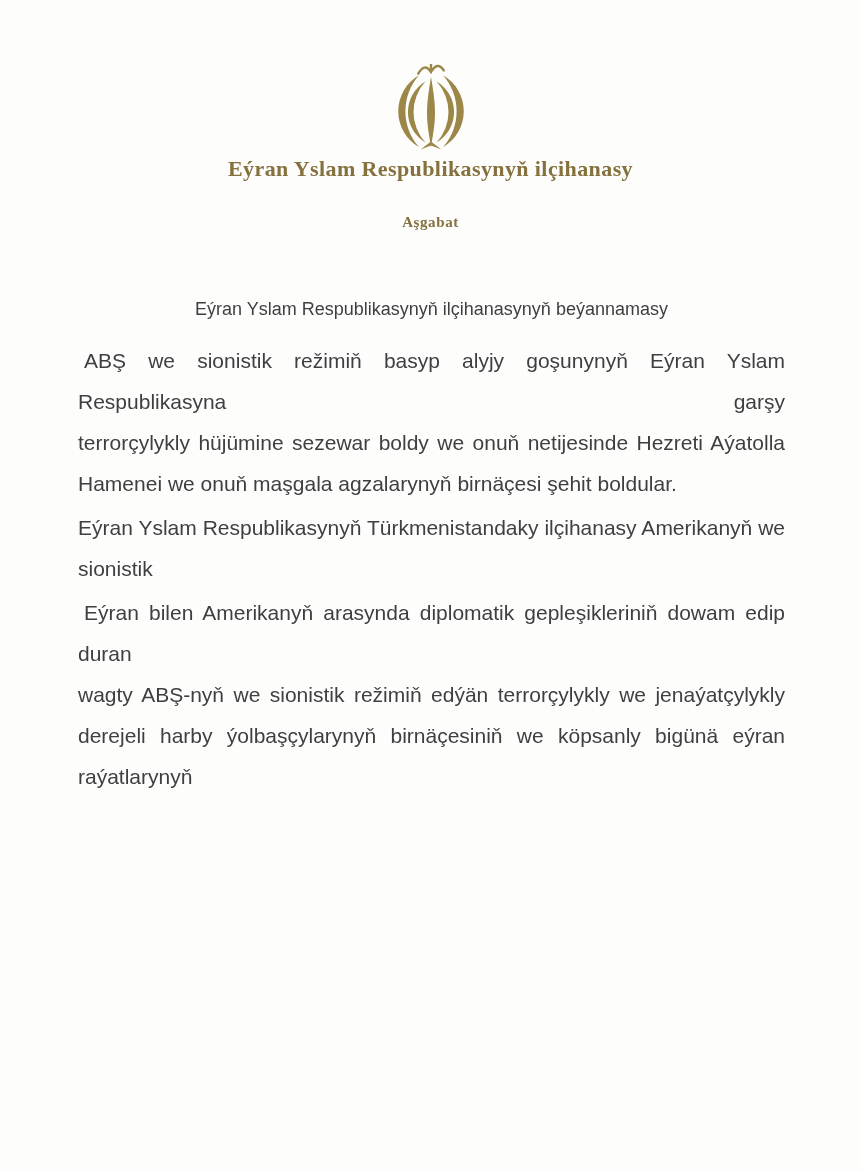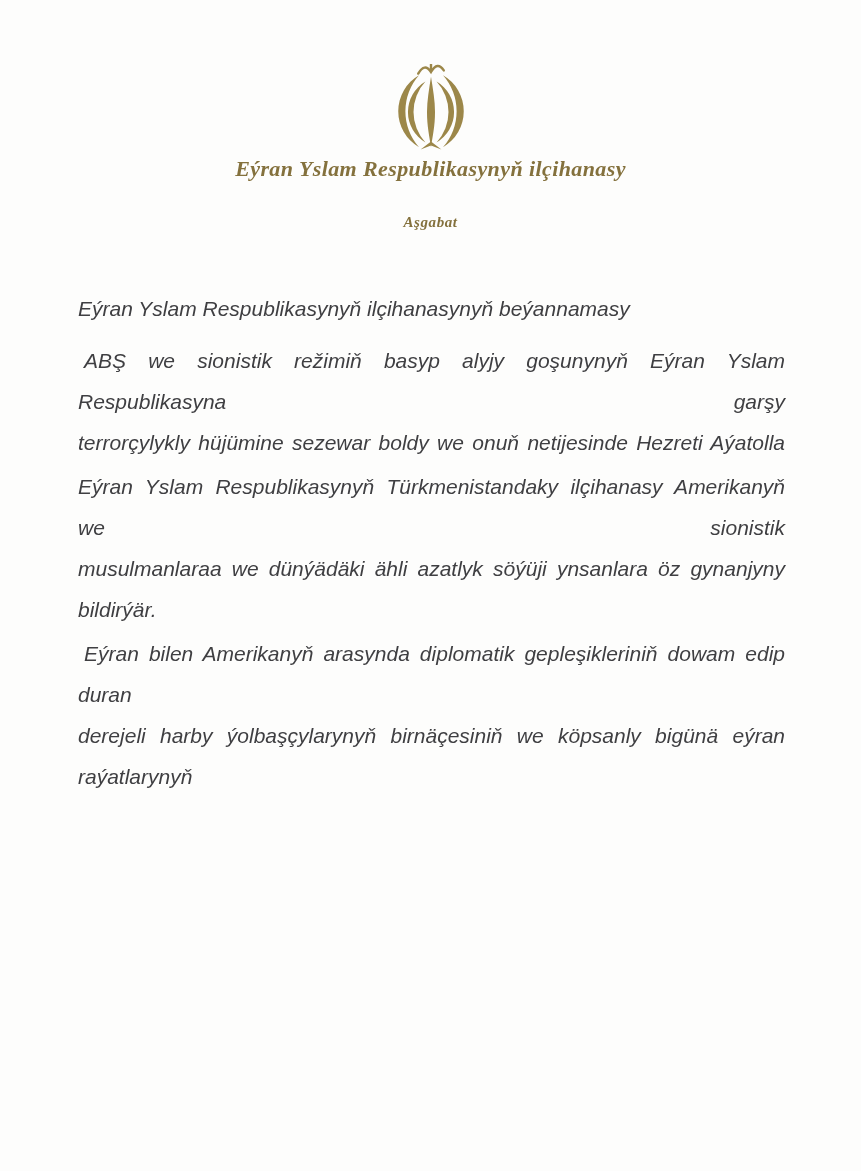--- a/index.html
+++ b/index.html
@@ -7,21 +7,20 @@
 
   .page {
     position: relative;
     width: 861px;
     height: 1171px;
     margin: 0 auto;
     background: var(--paper, #fdfdfc);
     overflow: hidden;
     font-family: "Liberation Sans", sans-serif;
     color: var(--ink, #3f3f42);
-    font-style: italic;
   }
 
   
   .letterhead { text-align: center; }
 
   .emblem {
     margin: 64px auto 4px auto;
     width: 100px;
     height: 88px;
     display: flex;
@@ -49,22 +48,23 @@
     color: var(--gold, #84713d);
   }
 
   
   .statement {
     margin: 60px 76px 0 78px;
   }
 
   .statement-title {
     margin: 0 0 16px 0;
-    font-size: 21px;
+    font-size: 18px;
     font-weight: normal;
+    text-align: center;
     line-height: 30px;
   }
 
   .paragraph { margin: 0; }
   .paragraph + .paragraph { margin-top: 3px; }
 
   .line {
     font-size: 21px;
     line-height: 41px;
     text-align: justify;
@@ -110,26 +110,27 @@
     <div class="city-name">Aşgabat</div>
   </header>
 
   <main class="statement">
 
     <h1 class="statement-title">Eýran Yslam Respublikasynyň ilçihanasynyň beýannamasy</h1>
 
     <div class="paragraph indent-first">
         <div class="line">ABŞ we sionistik režimiň basyp alyjy goşunynyň Eýran Yslam Respublikasyna garşy</div>
         <div class="line">terrorçylykly hüjümine sezewar boldy we onuň netijesinde Hezreti Aýatolla</div>
+        <div class="line last">Hamenei we onuň maşgala agzalarynyň birnäçesi şehit boldular.</div>
       </div>
 
     <div class="paragraph">
         <div class="line">Eýran Yslam Respublikasynyň Türkmenistandaky ilçihanasy Amerikanyň we sionistik</div>
-        <div class="line last">musulmanlaraa we dünýädäki ähli azatlyk söýüji ynsanlara öz gynanjyny bildirýär.</div>
       </div>
 
     <div class="paragraph indent-first">
         <div class="line">Eýran bilen Amerikanyň arasynda diplomatik gepleşikleriniň dowam edip duran</div>
+        <div class="line">wagty ABŞ-nyň we sionistik režimiň edýän terrorçylykly we jenaýatçylykly</div>
         <div class="line">derejeli harby ýolbaşçylarynyň birnäçesiniň we köpsanly bigünä eýran raýatlarynyň</div>
       </div>
   </main>
 
 </div>
 
 </body></html>

